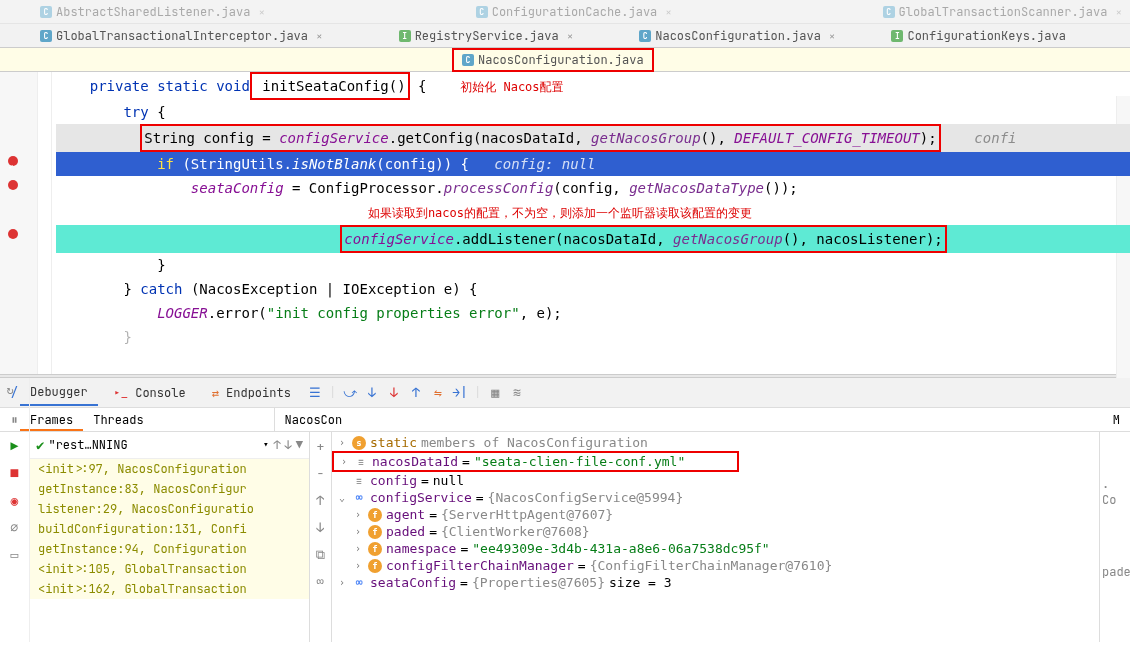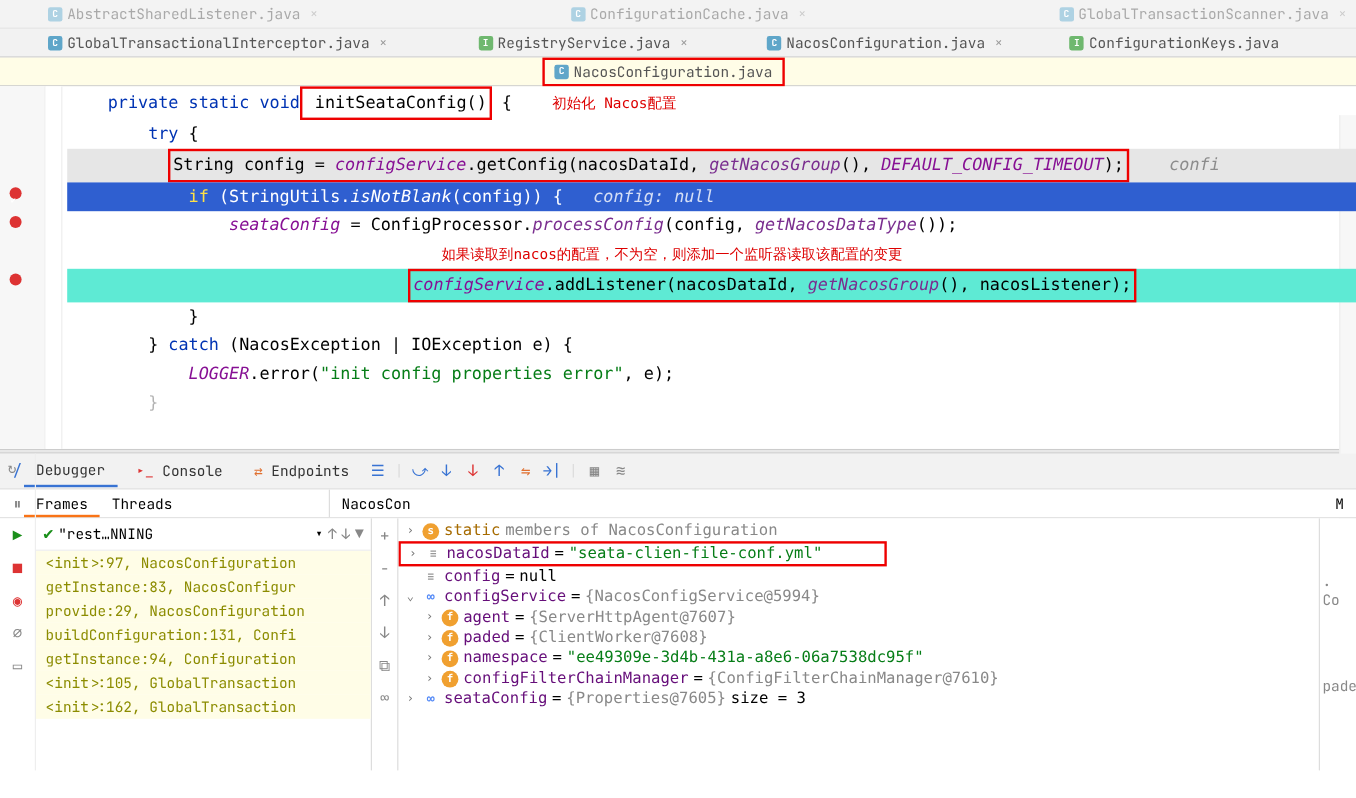--- a/index.html
+++ b/index.html
@@ -208,21 +208,21 @@
       <span class="check">✔</span>
       <span class="name">"rest…NNING</span>
       <span>▾</span>
       <span class="arr">↑</span>
       <span class="arr">↓</span>
       <span class="arr">▼</span>
     </div>
     <div class="frame-list">
       <div class="frame-item">&lt;init&gt;:97, NacosConfiguration</div>
       <div class="frame-item">getInstance:83, NacosConfigur</div>
-      <div class="frame-item">provide:29, NacosConfiguration</div>
+      <div class="frame-item">listener:29, NacosConfiguratio</div>
       <div class="frame-item">buildConfiguration:131, Confi</div>
       <div class="frame-item">getInstance:94, Configuration</div>
       <div class="frame-item">&lt;init&gt;:105, GlobalTransaction</div>
       <div class="frame-item">&lt;init&gt;:162, GlobalTransaction</div>
     </div>
   </div>
 
   <div style="width:22px;border-right:1px solid #ddd;display:flex;flex-direction:column;align-items:center;gap:10px;padding-top:6px;color:#888;font-size:13px">
     <span>+</span>
     <span>−</span>

